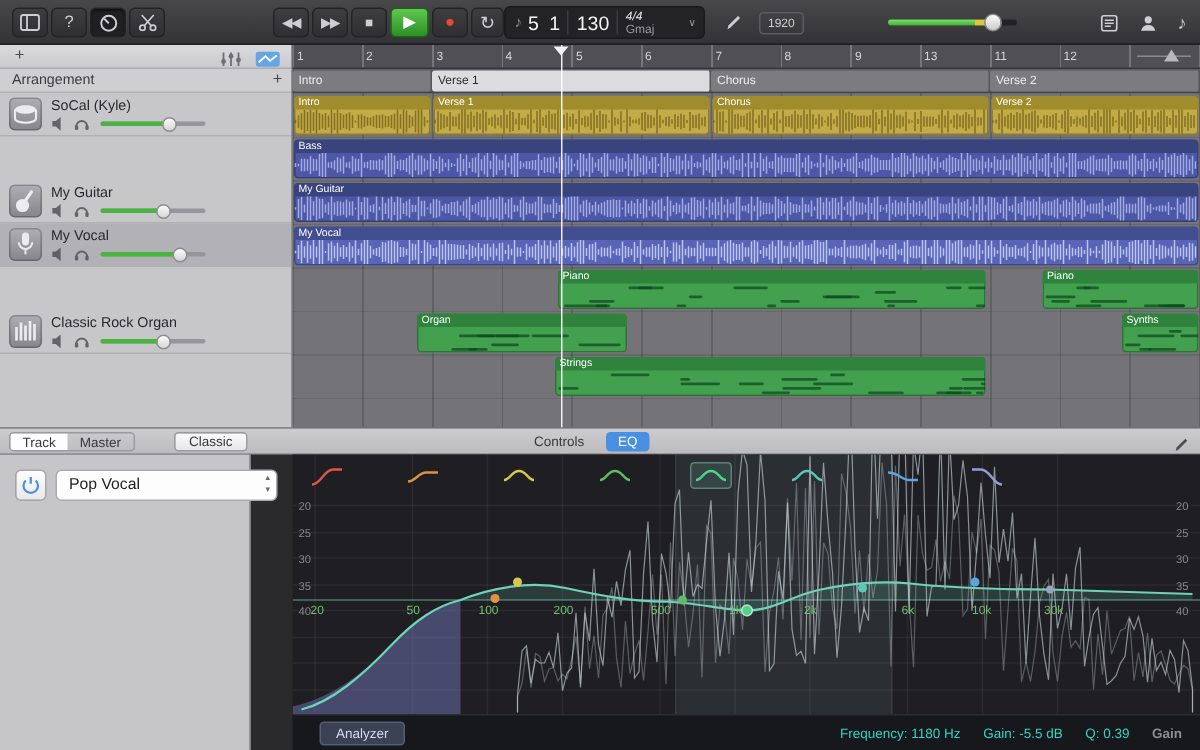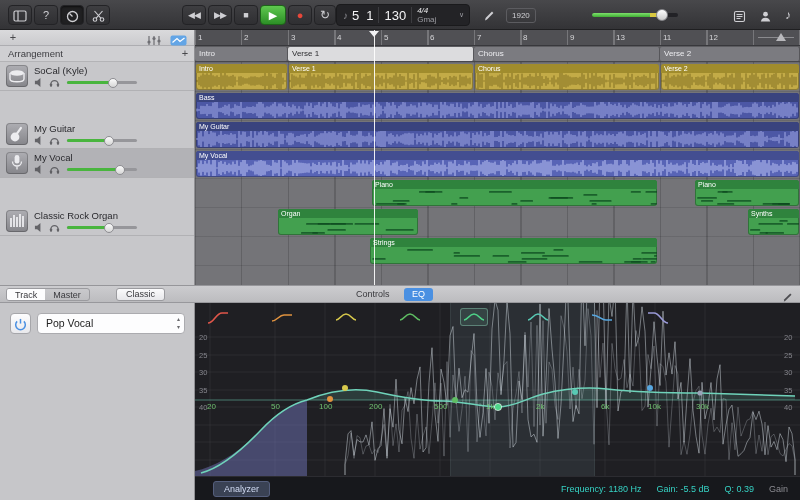--- a/index.html
+++ b/index.html
@@ -92,21 +92,21 @@
   .seg{position:absolute;top:2px;height:13px;display:flex;border:1px solid #9b9b9f;border-radius:3px;overflow:hidden;}
   .seg span{padding:0 8px;font-size:9px;line-height:12px;color:#39393d;}
   .seg .on{background:#fdfdfe;}
   #compare{position:absolute;left:116px;top:2px;height:13px;line-height:11px;padding:0 9px;font-size:9px;
     color:#39393d;border:1px solid #9b9b9f;border-radius:3px;background:linear-gradient(#fbfbfc,#e7e7ea);}
   #ctrl-lbl{position:absolute;left:356px;top:3px;font-size:9px;color:#39393d;}
   #eq-pill{position:absolute;left:404px;top:2px;height:13px;line-height:12px;padding:0 8px;font-size:9px;
     color:#fff;background:#4a90e2;border-radius:3px;}
   #tab-pencil{position:absolute;left:782px;top:3px;}
 
-  #preset-panel{position:absolute;left:0;top:303px;width:195px;height:197px;background:#c6c6c9;
+  #preset-panel{position:absolute;left:0;top:303px;width:167px;height:197px;background:#c6c6c9;
     border-right:1px solid #919195;}
   #pwr{position:absolute;left:10px;top:10px;width:21px;height:21px;border-radius:4px;
     background:linear-gradient(#fdfdfe,#e9e9ec);border:1px solid #a6a6aa;text-align:center;padding-top:3px;}
   #preset{position:absolute;left:37px;top:10px;width:148px;height:21px;background:#fdfdfe;
     border:1px solid #ababaf;border-radius:4px;font-size:10.5px;color:#222;line-height:19px;padding-left:8px;}
   #preset .steppers{position:absolute;right:4px;top:1px;display:flex;flex-direction:column;line-height:8px;
     font-size:6px;color:#6a6a6e;}
 
   #eq-panel{position:absolute;left:195px;top:303px;width:605px;height:197px;background:#1f1f23;overflow:hidden;}
   #eq-highlight{position:absolute;left:255px;top:0;width:145px;height:173px;
@@ -114,21 +114,21 @@
   #eq-graph{position:absolute;left:0;top:0;}
   .bico{position:absolute;top:5px;width:28px;height:18px;display:flex;align-items:center;justify-content:center;border-radius:3px;}
   .bico.bsel{background:rgba(120,200,170,.14);border:1px solid rgba(150,225,195,.4);}
   .dbl{position:absolute;font-size:7.5px;color:#85858c;}
   .fql{position:absolute;top:99px;font-size:8px;color:#6fc06f;}
   #eq-bottom{position:absolute;left:0;top:173px;width:605px;height:24px;background:#17181c;
     border-top:1px solid #2c2c31;display:flex;align-items:center;}
   #analyzer-btn{margin-left:18px;padding:2px 10px;font-size:9px;color:#d2dcf4;background:#3a4254;
     border:1px solid #545e7c;border-radius:3px;}
   #readouts{margin-left:auto;display:flex;gap:15px;font-size:9px;color:#36d2c4;padding-right:12px;align-items:center;}
-  #readouts .gray{color:#8c8c92;}
+  #readouts .gray{color:#8c8c92;font-weight:bold;}
 </style>
 </head>
 <body>
 
 <div id="toolbar">
   <div class="tbtn" style="left:8px;width:24px">
     <svg width="14" height="12" viewBox="0 0 14 12">
         <rect x="1" y="1" width="12" height="10" rx="1.5" fill="none" stroke="#cfcfd3" stroke-width="1.2"></rect>
         <line x1="5" y1="1" x2="5" y2="11" stroke="#cfcfd3" stroke-width="1.2"></line>
       </svg>

